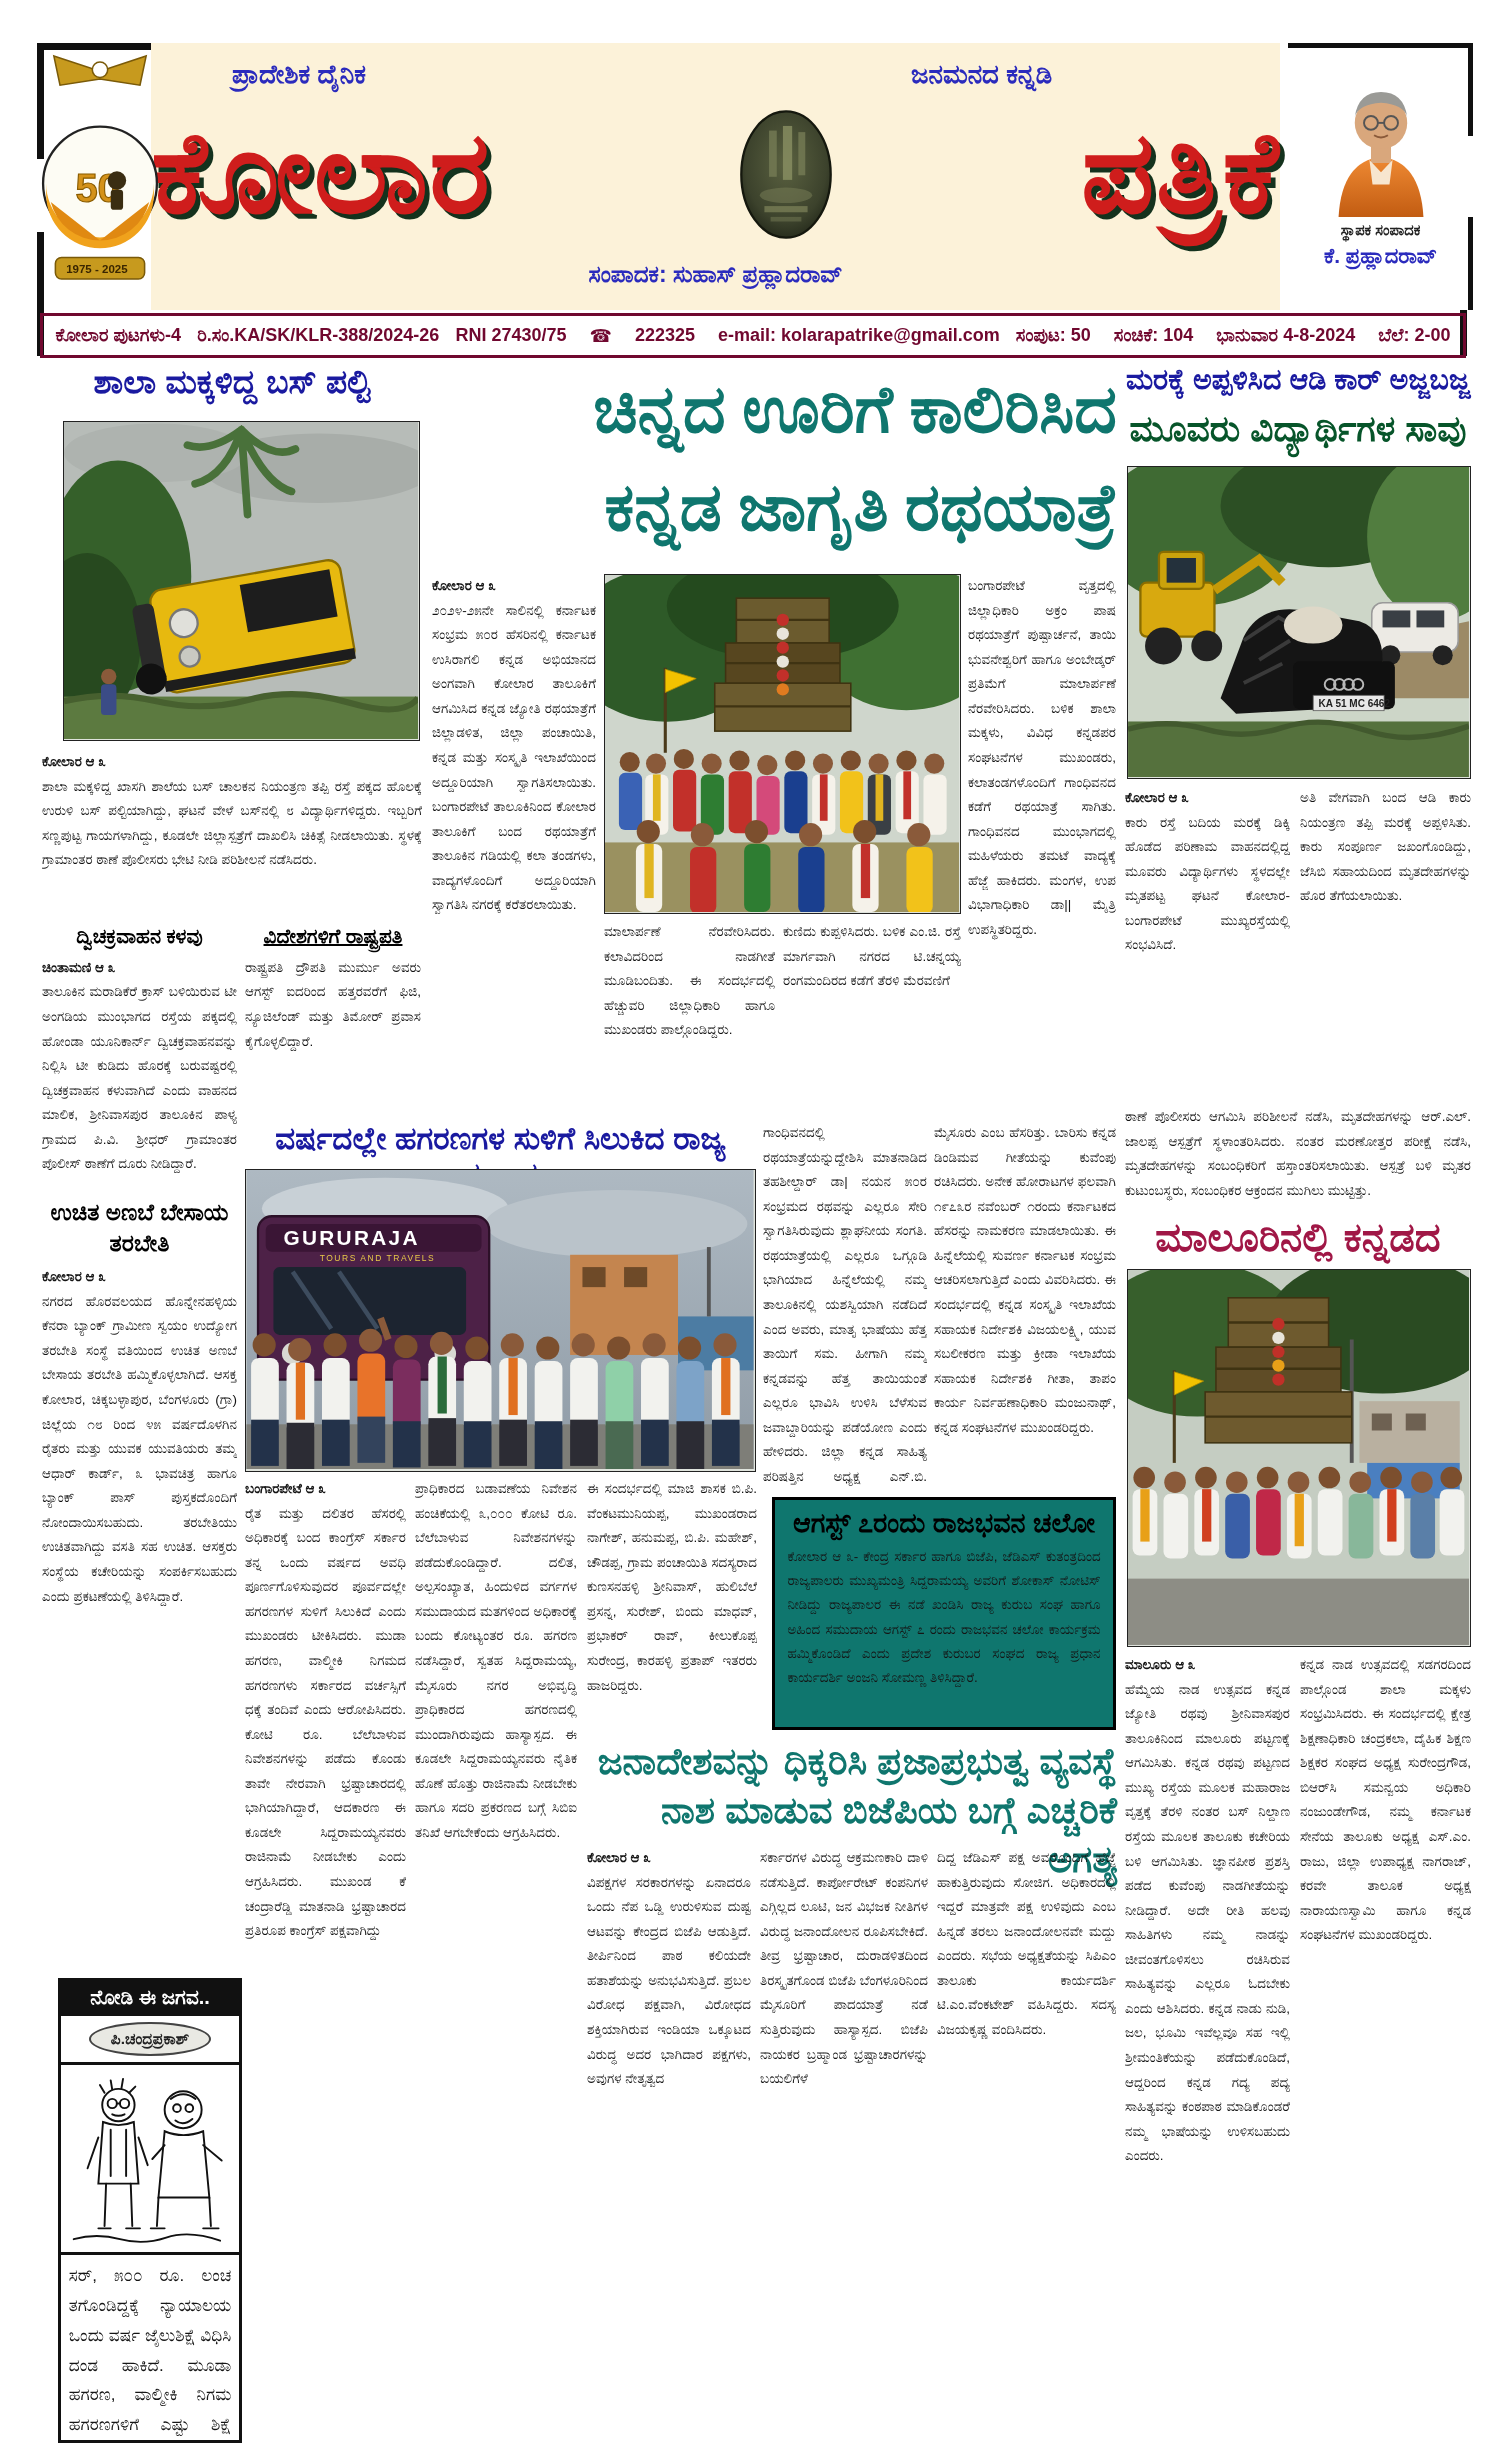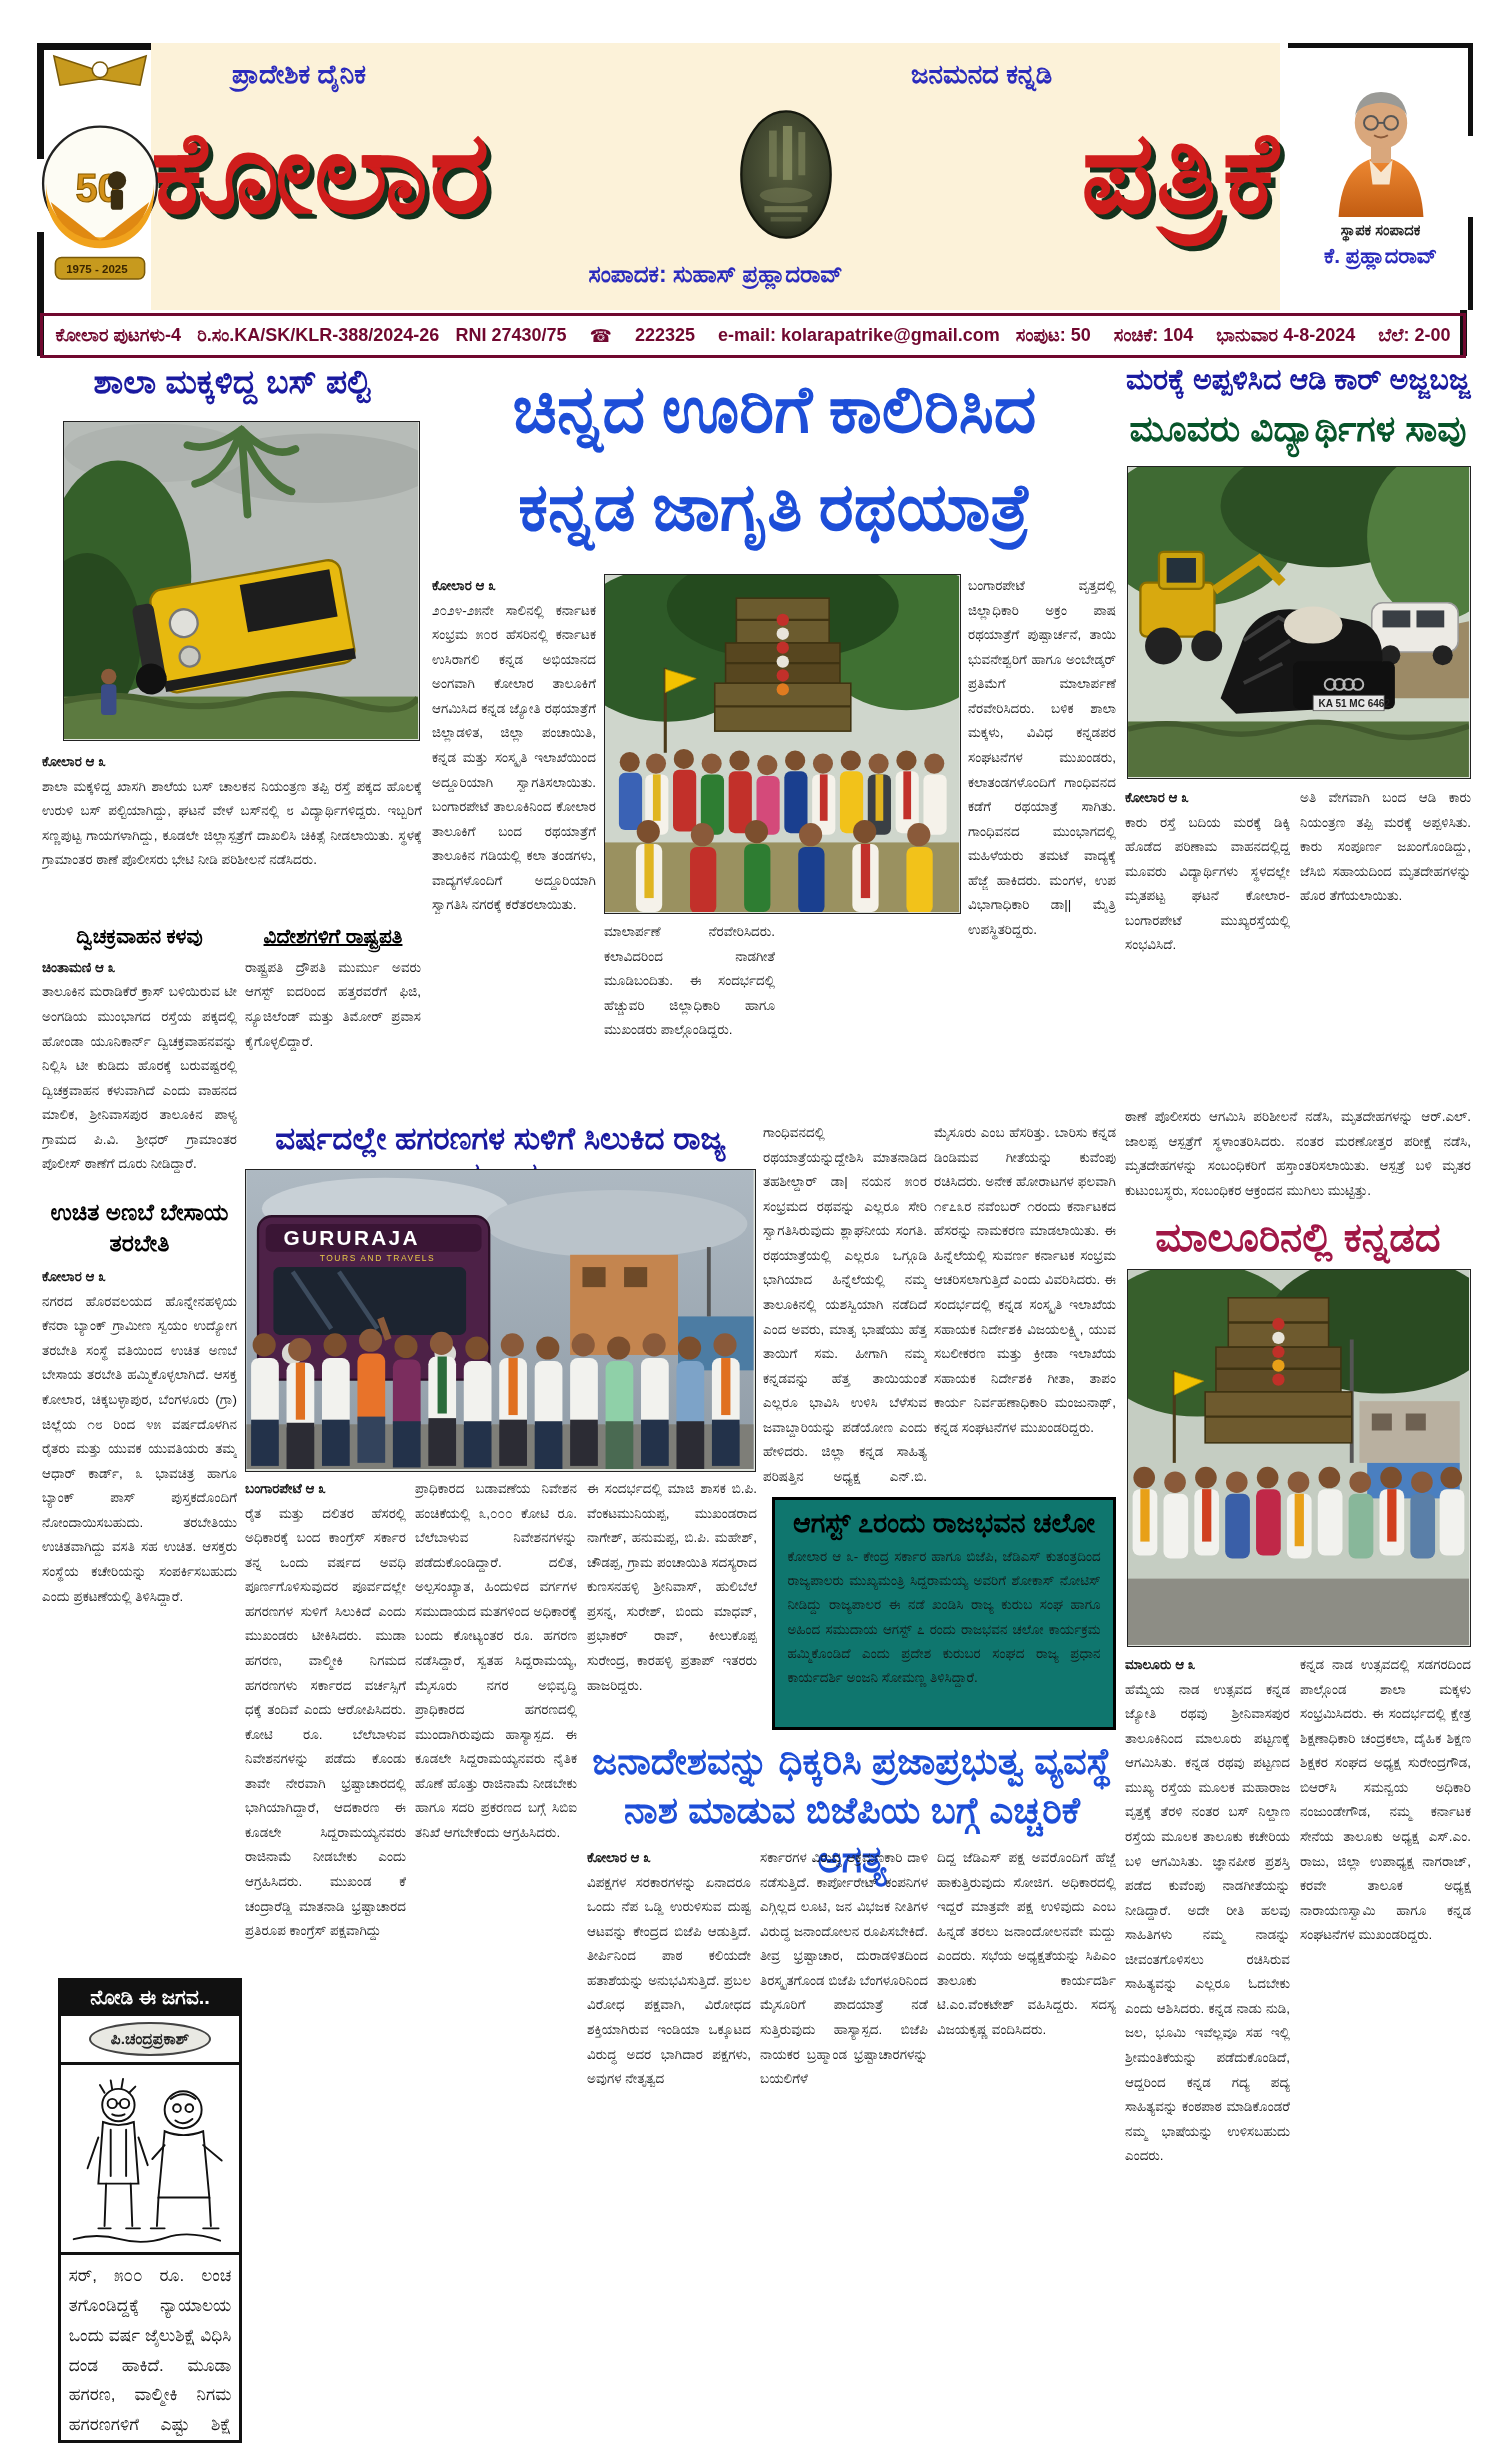--- a/index.html
+++ b/index.html
@@ -23,21 +23,21 @@
   .founder-name  { position:absolute; top:201px; width:100%; text-align:center; font-size:21px; font-weight:bold; color:#2b2bbd; }
 
   
   .infobar { position:absolute; left:40px; top:313px; width:1426px; height:45px;
     border:3.9px solid #70082f; display:flex; align-items:center; justify-content:space-between;
     padding:0 12.4px; color:#70082f; font-weight:bold; font-size:18px; white-space:nowrap; }
   .infobar .grp { display:flex; gap:23px; align-items:center; }
 
   
   .hl-blue   { position:absolute; text-align:center; font-weight:bold; color:#1a1aa0; }
-  .hl-red    { position:absolute; text-align:center; font-weight:bold; color:#1d4ed8;
+  .hl-red    { position:absolute; text-align:right; font-weight:bold; color:#0f766e;
                font-family:"Liberation Serif","DejaVu Serif",serif; }
   .hl-green  { position:absolute; text-align:center; font-weight:bold; color:#07552a; }
   .hl-maroon { position:absolute; text-align:center; font-weight:bold; color:#a01746; }
 
   
   .col { position:absolute; text-align:justify; overflow:hidden; font-size:13.5px; line-height:1.82; color:#141414; }
   .dateline { text-align:left; font-weight:bold; }
   .subhead  { text-align:center; font-weight:bold; font-size:20px; line-height:1.35; margin:7.7px 0 6.2px 0; color:#000; }
   .subhead.underline { text-decoration:underline; }
 
@@ -312,20 +312,21 @@
           </g>
         <g transform="translate(390,322)">
             <circle cx="16" cy="14" r="15" fill="#8a5a3a"></circle>
             <rect x="0" y="30" width="34" height="86" rx="9" fill="#f2c21a"></rect>
           </g>
       </g>
     </svg>
   </div>
 
   <div class="col" style="left:604px;top:920px;width:171px;height:195px">ಮಾಲಾರ್ಪಣೆ ನೆರವೇರಿಸಿದರು. ಕಲಾವಿದರಿಂದ ನಾಡಗೀತೆ ಮೂಡಿಬಂದಿತು. ಈ ಸಂದರ್ಭದಲ್ಲಿ ಹೆಚ್ಚುವರಿ ಜಿಲ್ಲಾಧಿಕಾರಿ ಹಾಗೂ ಮುಖಂಡರು ಪಾಲ್ಗೊಂಡಿದ್ದರು.</div>
+  <div class="col" style="left:783px;top:920px;width:178px;height:195px">ಕುಣಿದು ಕುಪ್ಪಳಿಸಿದರು. ಬಳಿಕ ಎಂ.ಜಿ. ರಸ್ತೆ ಮಾರ್ಗವಾಗಿ ನಗರದ ಟಿ.ಚನ್ನಯ್ಯ ರಂಗಮಂದಿರದ ಕಡೆಗೆ ತೆರಳಿ ಮೆರವಣಿಗೆ</div>
   <div class="col" style="left:968px;top:574px;width:148px;height:540px">ಬಂಗಾರಪೇಟೆ ವೃತ್ತದಲ್ಲಿ ಜಿಲ್ಲಾಧಿಕಾರಿ ಅಕ್ರಂ ಪಾಷ ರಥಯಾತ್ರೆಗೆ ಪುಷ್ಪಾರ್ಚನೆ, ತಾಯಿ ಭುವನೇಶ್ವರಿಗೆ ಹಾಗೂ ಅಂಬೇಡ್ಕರ್ ಪ್ರತಿಮೆಗೆ ಮಾಲಾರ್ಪಣೆ ನೆರವೇರಿಸಿದರು. ಬಳಿಕ ಶಾಲಾ ಮಕ್ಕಳು, ವಿವಿಧ ಕನ್ನಡಪರ ಸಂಘಟನೆಗಳ ಮುಖಂಡರು, ಕಲಾತಂಡಗಳೊಂದಿಗೆ ಗಾಂಧಿವನದ ಕಡೆಗೆ ರಥಯಾತ್ರೆ ಸಾಗಿತು. ಗಾಂಧಿವನದ ಮುಂಭಾಗದಲ್ಲಿ ಮಹಿಳೆಯರು ತಮಟೆ ವಾದ್ಯಕ್ಕೆ ಹೆಜ್ಜೆ ಹಾಕಿದರು. ಮಂಗಳ, ಉಪ ವಿಭಾಗಾಧಿಕಾರಿ ಡಾ|| ಮೈತ್ರಿ ಉಪಸ್ಥಿತರಿದ್ದರು.</div>
   <div class="col" style="left:763px;top:1121px;width:164px;height:372px">ಗಾಂಧಿವನದಲ್ಲಿ ರಥಯಾತ್ರೆಯನ್ನುದ್ದೇಶಿಸಿ ಮಾತನಾಡಿದ ತಹಶೀಲ್ದಾರ್ ಡಾ| ನಯನ ೫೦ರ ಸಂಭ್ರಮದ ರಥವನ್ನು ಎಲ್ಲರೂ ಸೇರಿ ಸ್ವಾಗತಿಸಿರುವುದು ಶ್ಲಾಘನೀಯ ಸಂಗತಿ. ರಥಯಾತ್ರೆಯಲ್ಲಿ ಎಲ್ಲರೂ ಒಗ್ಗೂಡಿ ಭಾಗಿಯಾದ ಹಿನ್ನೆಲೆಯಲ್ಲಿ ನಮ್ಮ ತಾಲೂಕಿನಲ್ಲಿ ಯಶಸ್ವಿಯಾಗಿ ನಡೆದಿದೆ ಎಂದ ಅವರು, ಮಾತೃ ಭಾಷೆಯು ಹೆತ್ತ ತಾಯಿಗೆ ಸಮ. ಹೀಗಾಗಿ ನಮ್ಮ ಕನ್ನಡವನ್ನು ಹೆತ್ತ ತಾಯಿಯಂತೆ ಎಲ್ಲರೂ ಭಾವಿಸಿ ಉಳಿಸಿ ಬೆಳೆಸುವ ಜವಾಬ್ದಾರಿಯನ್ನು ಪಡೆಯೋಣ ಎಂದು ಹೇಳಿದರು. ಜಿಲ್ಲಾ ಕನ್ನಡ ಸಾಹಿತ್ಯ ಪರಿಷತ್ತಿನ ಅಧ್ಯಕ್ಷ ಎನ್.ಬಿ. ಗೋಪಾಲಗೌಡ ಮಾತನಾಡಿ</div>
   <div class="col" style="left:934px;top:1121px;width:182px;height:372px">ಮೈಸೂರು ಎಂಬ ಹೆಸರಿತ್ತು. ಬಾರಿಸು ಕನ್ನಡ ಡಿಂಡಿಮವ ಗೀತೆಯನ್ನು ಕುವೆಂಪು ರಚಿಸಿದರು. ಅನೇಕ ಹೋರಾಟಗಳ ಫಲವಾಗಿ ೧೯೭೩ರ ನವೆಂಬರ್ ೧ರಂದು ಕರ್ನಾಟಕದ ಹೆಸರನ್ನು ನಾಮಕರಣ ಮಾಡಲಾಯಿತು. ಈ ಹಿನ್ನೆಲೆಯಲ್ಲಿ ಸುವರ್ಣ ಕರ್ನಾಟಕ ಸಂಭ್ರಮ ಆಚರಿಸಲಾಗುತ್ತಿದೆ ಎಂದು ವಿವರಿಸಿದರು. ಈ ಸಂದರ್ಭದಲ್ಲಿ ಕನ್ನಡ ಸಂಸ್ಕೃತಿ ಇಲಾಖೆಯ ಸಹಾಯಕ ನಿರ್ದೇಶಕಿ ವಿಜಯಲಕ್ಷ್ಮಿ, ಯುವ ಸಬಲೀಕರಣ ಮತ್ತು ಕ್ರೀಡಾ ಇಲಾಖೆಯ ಸಹಾಯಕ ನಿರ್ದೇಶಕಿ ಗೀತಾ, ತಾಪಂ ಕಾರ್ಯ ನಿರ್ವಹಣಾಧಿಕಾರಿ ಮಂಜುನಾಥ್, ಕನ್ನಡ ಸಂಘಟನೆಗಳ ಮುಖಂಡರಿದ್ದರು.</div>
 
   <div class="hl-blue" style="left:245px;top:1121px;width:511px;font-size:31px">ವರ್ಷದಲ್ಲೇ ಹಗರಣಗಳ ಸುಳಿಗೆ ಸಿಲುಕಿದ ರಾಜ್ಯ ಸರ್ಕಾರ</div>
 
   <div class="photo" style="left:245px;top:1169px;width:511px;height:303px">
     <svg width="508" height="299" viewBox="0 0 658 388">
       <defs>
           <linearGradient id="skyG" x1="0" y1="0" x2="0" y2="1">

